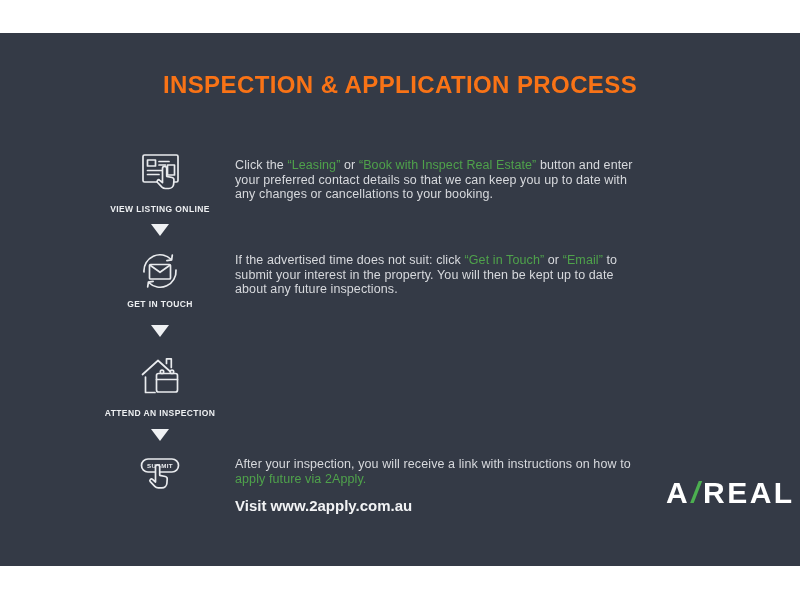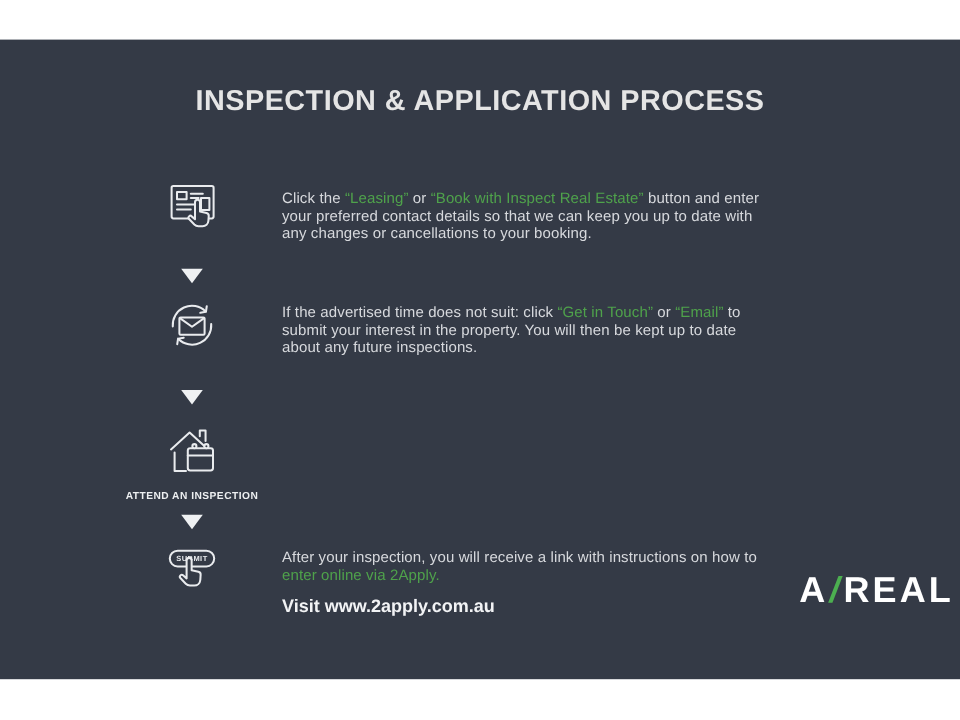--- a/index.html
+++ b/index.html
@@ -6,21 +6,21 @@
   body {
     width:800px; height:600px; background:#ffffff; position:relative;
     font-family:"Liberation Sans", sans-serif; overflow:hidden;
   }
   .panel {
     position:absolute; left:0; top:33px; width:800px; height:533px;
     background:#343A46;
   }
   .title {
     position:absolute; left:0; top:38px; width:100%;
-    text-align:center; color:#e5e5e5; font-size:24px; font-weight:bold;
+    text-align:center; color:#f97316; font-size:24px; font-weight:bold;
     letter-spacing:0.4px;
   }
   .icon-box { position:absolute; width:52px; height:52px; left:134px; }
   .icon-box svg { width:52px; height:52px; display:block; }
   .icon-box svg * {
     stroke:#E9EBEE; stroke-width:1.7; fill:none;
     stroke-linecap:round; stroke-linejoin:round;
   }
   .icon-box svg .cut { fill:#343A46; }
   .icon-box svg text {
@@ -66,33 +66,35 @@
       <rect x="13.5" y="14" width="8" height="6"></rect>
       <line x1="25" y1="15.5" x2="35" y2="15.5"></line>
       <line x1="25" y1="19" x2="31.5" y2="19"></line>
       <rect x="33.5" y="19" width="7" height="10"></rect>
       <line x1="13.5" y1="24.5" x2="29" y2="24.5"></line>
       <line x1="13.5" y1="28.5" x2="25" y2="28.5"></line>
       <path class="cut" d="M28.5 31 V22.5 a2.1 2.1 0 0 1 4.2 0 v7.8 l5.4 1.2 a2.4 2.4 0 0 1 1.85 2.5 l-.3 4.1 a4.8 4.8 0 0 1 -4.8 4.4 h-3.5 a4.8 4.8 0 0 1 -3.4 -1.4 l-4.4 -4.6 a1.55 1.55 0 0 1 2.2 -2.2 l2.75 2.4 z"></path>
     </svg>
   </div>
   <div class="step-text" style="top:125px;"><span>Click the </span><span class="seg-green">“Leasing”</span><span> or </span><span class="seg-green">“Book with Inspect Real Estate”</span><span> button and enter your preferred contact details so that we can keep you up to date with any changes or cancellations to your booking.</span></div>
+  <div class="step-label" style="top:171px;">VIEW LISTING ONLINE</div>
   <div class="down-arrow" style="top:191px;"></div>
 
   <div class="icon-box" style="top:212px;">
     <svg viewBox="0 0 52 52">
       <path d="M10 27 A16 16 0 0 1 37.3 14.5"></path>
       <path d="M37.6 14.8 l0.7 -4.6 M37.6 14.8 l-4.7 0.8"></path>
       <path d="M42 25 A16 16 0 0 1 14.7 37.5"></path>
       <path d="M14.4 37.2 l-0.7 4.6 M14.4 37.2 l4.7 -0.8"></path>
       <rect x="15.5" y="19.5" width="21" height="14.5" rx="1"></rect>
       <path d="M16.5 20.5 L26 27.3 L35.5 20.5"></path>
     </svg>
   </div>
   <div class="step-text" style="top:220px;"><span>If the advertised time does not suit: click </span><span class="seg-green">“Get in Touch”</span><span> or </span><span class="seg-green">“Email”</span><span> to submit your interest in the property. You will then be kept up to date about any future inspections.</span></div>
+  <div class="step-label" style="top:266px;">GET IN TOUCH</div>
   <div class="down-arrow" style="top:292px;"></div>
 
   <div class="icon-box" style="top:319px;">
     <svg viewBox="0 0 52 52">
       <path d="M8.5 22.5 L24 8.5 L39.5 22.5"></path>
       <path d="M32.5 11.5 V6.8 H37.3 V15.5"></path>
       <path d="M11.5 25 V40.5 H21"></path>
       <rect class="cut" x="22.5" y="21.5" width="21" height="18.5" rx="2"></rect>
       <line x1="22.5" y1="27.5" x2="43.5" y2="27.5"></line>
       <circle class="cut" cx="28" cy="19.8" r="1.7"></circle>
@@ -102,20 +104,20 @@
   <div class="step-label" style="top:375px;">ATTEND AN INSPECTION</div>
   <div class="down-arrow" style="top:396px;"></div>
 
   <div class="icon-box" style="top:419px;">
     <svg viewBox="0 0 52 52">
       <rect x="7.5" y="7" width="37" height="13" rx="6.5"></rect>
       <text x="26" y="15.7" text-anchor="middle" font-size="6.2" letter-spacing="0.4">SUBMIT</text>
       <path class="cut" d="M21.5 27 V15 a2.1 2.1 0 0 1 4.2 0 v8.3 l5.6 1.2 a2.4 2.4 0 0 1 1.9 2.5 l-.3 4.3 a5 5 0 0 1 -5 4.6 h-3.6 a5 5 0 0 1 -3.5 -1.5 l-4.5 -4.7 a1.6 1.6 0 0 1 2.26 -2.26 l2.94 2.56 z"></path>
     </svg>
   </div>
-  <div class="step-text" style="top:424px;"><span>After your inspection, you will receive a link with instructions on how to </span><span class="seg-green">enter online via 2Apply.</span></div>
+  <div class="step-text" style="top:424px;"><span>After your inspection, you will receive a link with instructions on how to </span><span class="seg-green">apply future via 2Apply.</span></div>
   <div class="note" style="top:464px;">Visit www.2apply.com.au</div>
 
   <div class="logo">
     <span>A</span><span class="slash">/</span><span>REAL</span>
   </div>
 
 </div>
 
 </body></html>

